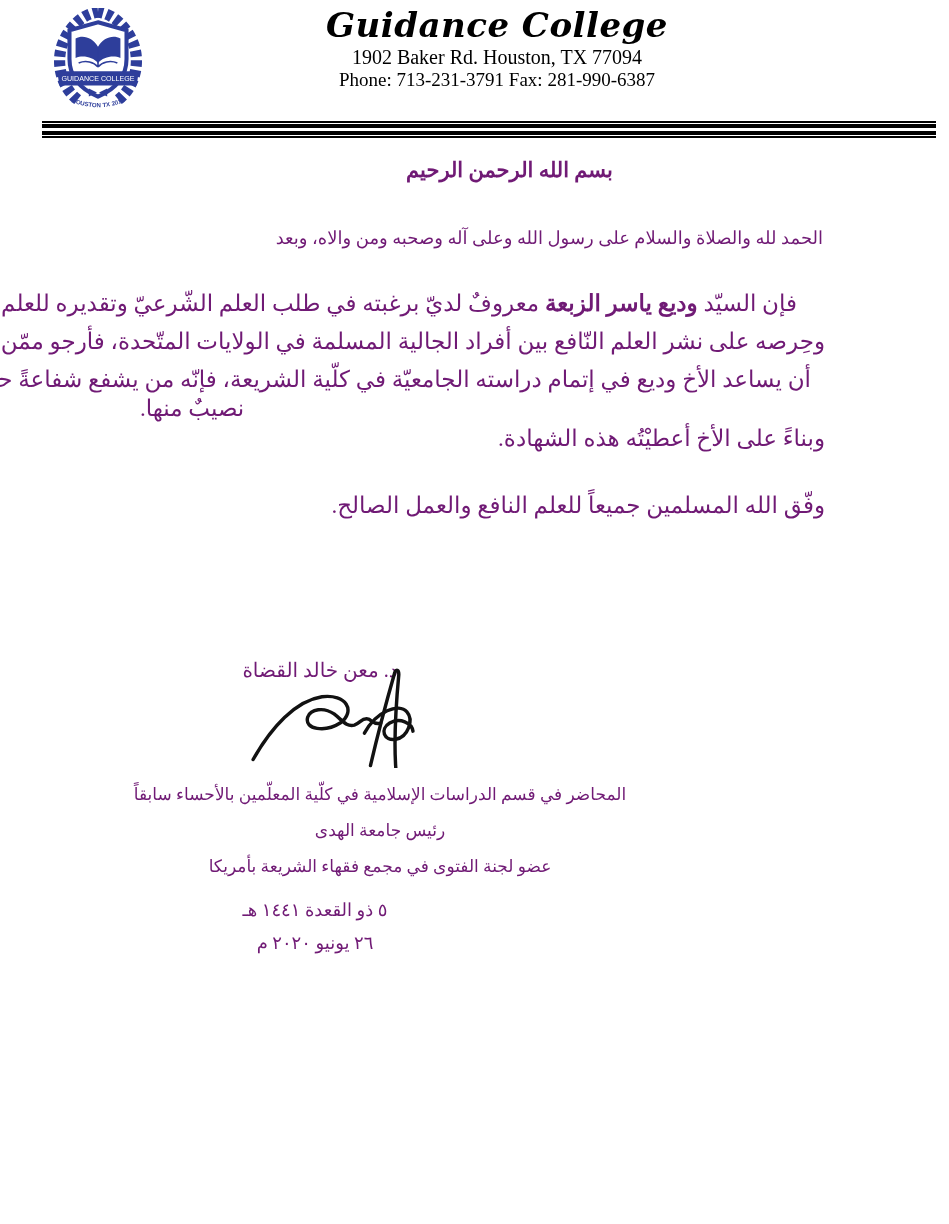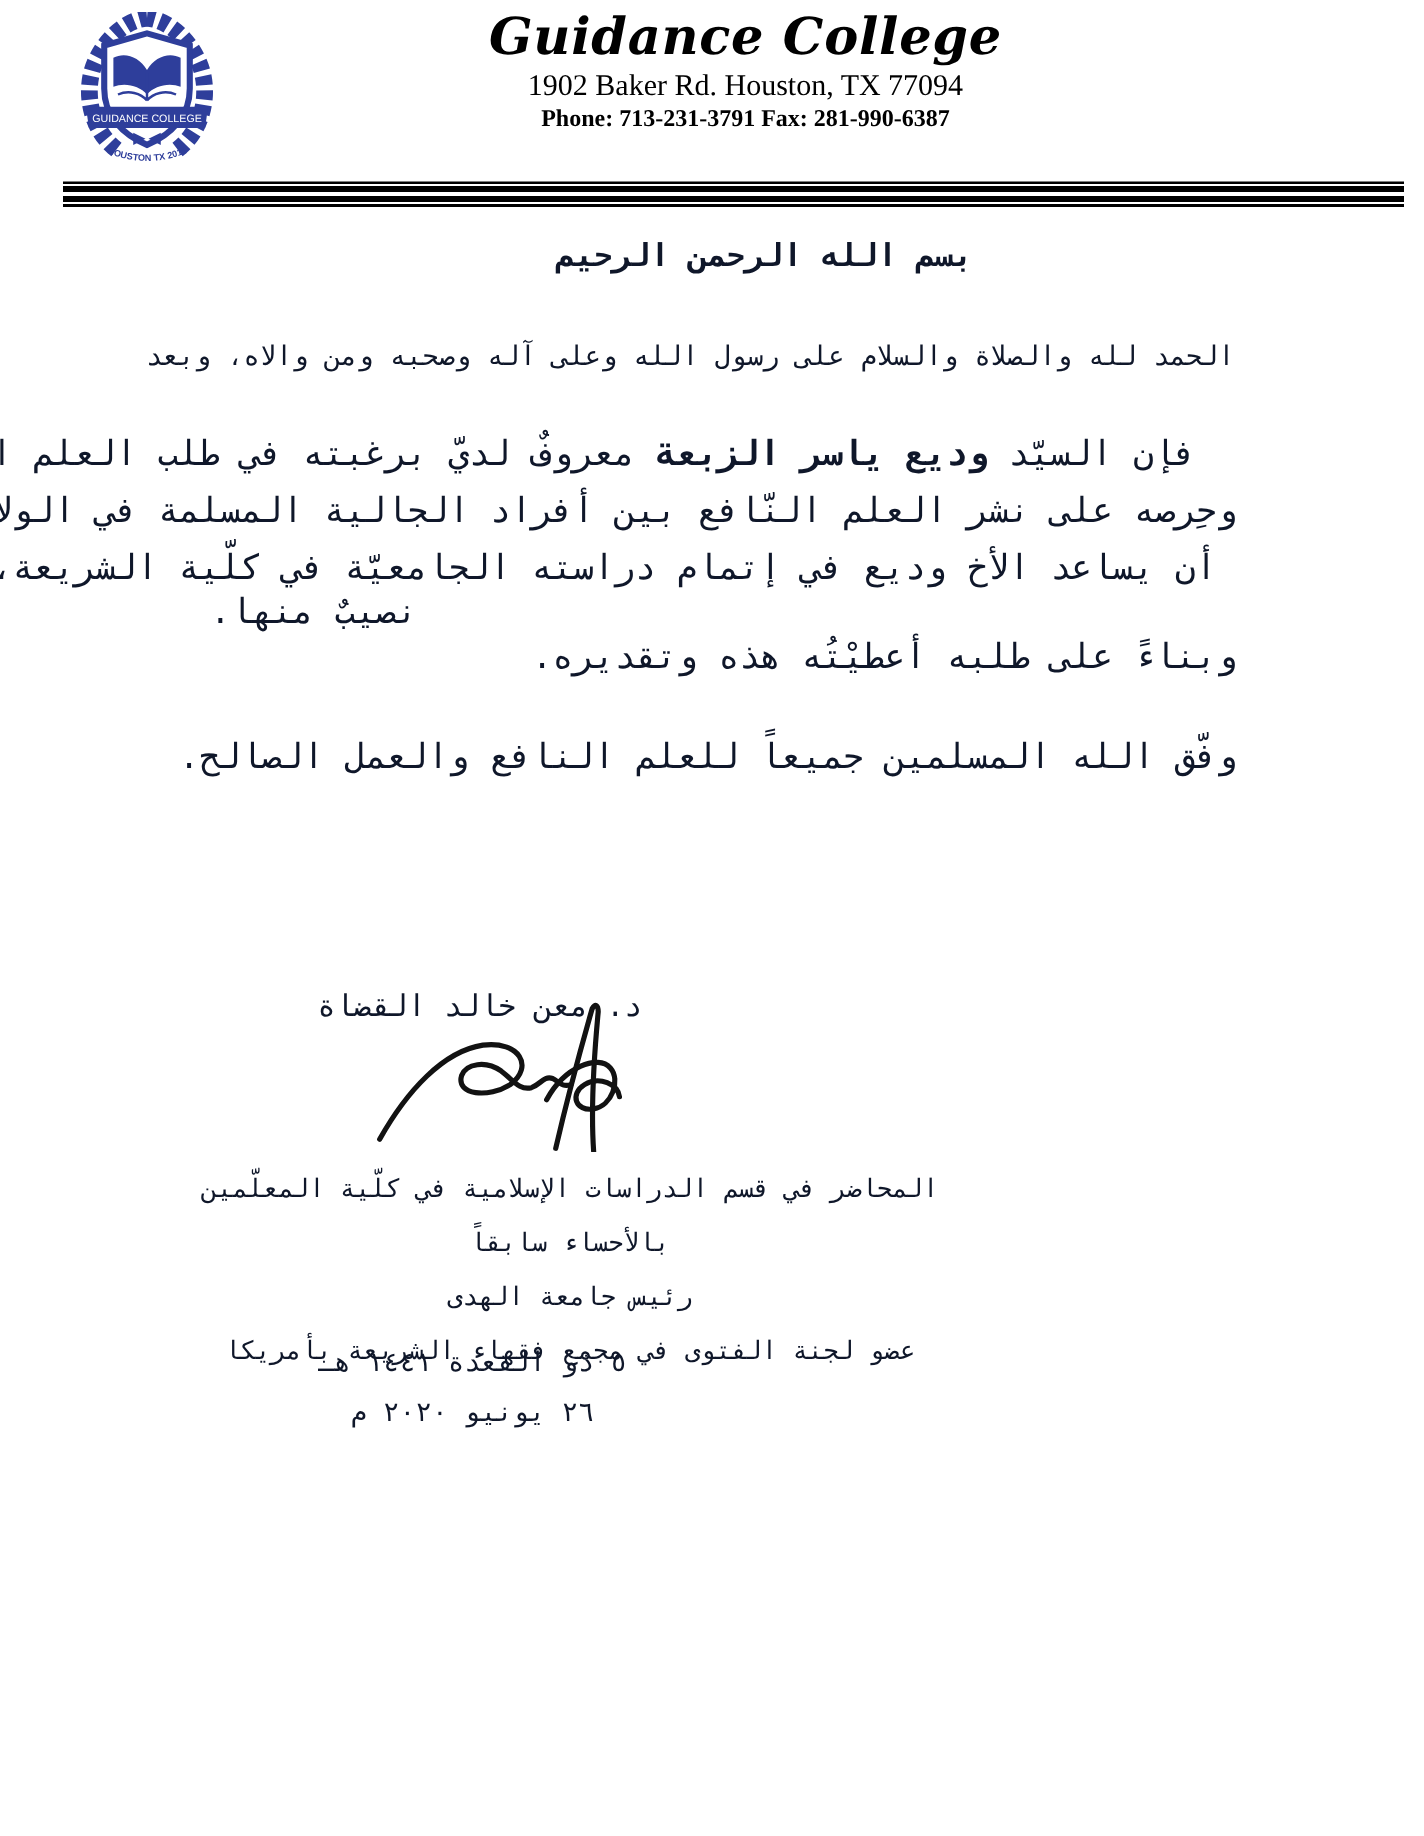--- a/index.html
+++ b/index.html
@@ -33,43 +33,43 @@
     letter-spacing: 0.5px;
   }
   .college-address {
     font-family: "Liberation Serif", serif;
     font-size: 20px;
     line-height: 23px;
     text-align: center;
   }
   .college-phone {
     font-family: "Liberation Serif", serif;
-    font-weight: bold;
-    font-size: 16px;
+    font-weight: normal;
+    font-size: 19px;
     line-height: 22px;
   }
   .separator {
     position: absolute;
     left: 42px; top: 121px;
     width: 894px; height: 17px;
     background: linear-gradient(to bottom,
       #000 0px, #000 2px,
       #fff 2px, #fff 3px,
       #000 3px, #000 7px,
       #fff 7px, #fff 10px,
       #000 10px, #000 14px,
       #fff 14px, #fff 15px,
       #000 15px, #000 17px);
   }
 
   
   .ar {
-    font-family: Liberation Mono, monospace;
+    font-family: Liberation Serif, serif;
     direction: rtl;
-    color: #0f172a;
+    color: #701a75;
   }
   .basmala {
     position: absolute;
     left: 70px; top: 158px; width: 879px;
     text-align: center;
     font-weight: bold;
     font-size: 21px;
   }
   .opening-line {
     position: absolute;
@@ -160,21 +160,21 @@
   <div class="separator"></div>
 
   <div class="ar basmala">بسم الله الرحمن الرحيم</div>
 
   <div class="ar opening-line">الحمد لله والصلاة والسلام على رسول الله وعلى آله وصحبه ومن والاه، وبعد</div>
 
   <div class="ar body-line line1"><span>فإن السيّد </span><span class="bold-name">وديع ياسر الزبعة</span><span> معروفٌ لديّ برغبته في طلب العلم الشّرعيّ وتقديره للعلم وأهله</span></div>
   <div class="ar body-line line2">وحِرصه على نشر العلم النّافع بين أفراد الجالية المسلمة في الولايات المتّحدة، فأرجو ممّن يهُمّه الأمر</div>
   <div class="ar body-line line3">أن يساعد الأخ وديع في إتمام دراسته الجامعيّة في كلّية الشريعة، فإنّه من يشفع شفاعةً حسنةً يكن له</div>
   <div class="ar body-line line4">نصيبٌ منها.</div>
-  <div class="ar body-line closing1">وبناءً على طلبه أعطيْتُه هذه وتقديره.</div>
+  <div class="ar body-line closing1">وبناءً على الأخ أعطيْتُه هذه الشهادة.</div>
   <div class="ar body-line closing2">وفّق الله المسلمين جميعاً للعلم النافع والعمل الصالح.</div>
 
   <div class="ar signer-name">د. معن خالد القضاة</div>
 
   <svg class="signature-svg" viewBox="0 0 170 100">
     <g fill="none" stroke="#121212" stroke-width="3.4" stroke-linecap="round" stroke-linejoin="round">
       <path d="M10,92 C28,60 52,34 78,30 C102,27 112,44 96,56 C82,65 60,63 64,50 C67,42 80,40 90,47 C98,53 102,60 110,58 C116,56 118,50 124,52 C128,54 130,58 136,56"></path>
       <path d="M126,98 C132,72 142,34 150,6 C152,2 154,4 154,8 C151,40 149,72 151,100"></path>
       <path d="M120,66 C132,44 154,36 162,45 C169,53 163,70 151,72 C139,74 135,62 145,56 C155,50 167,56 168,64"></path>
     </g>

